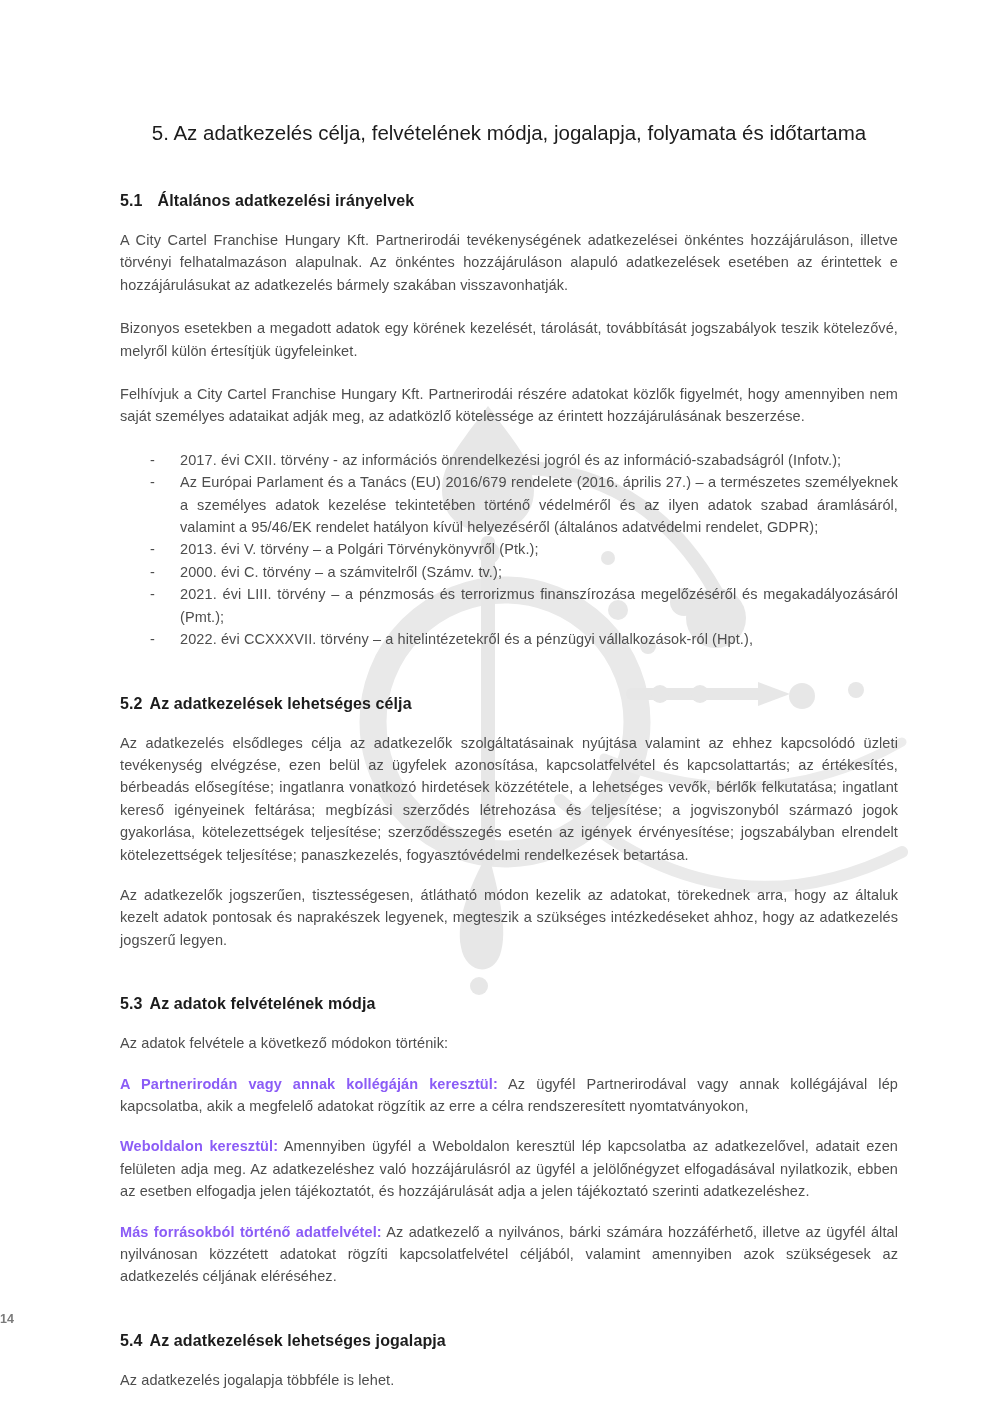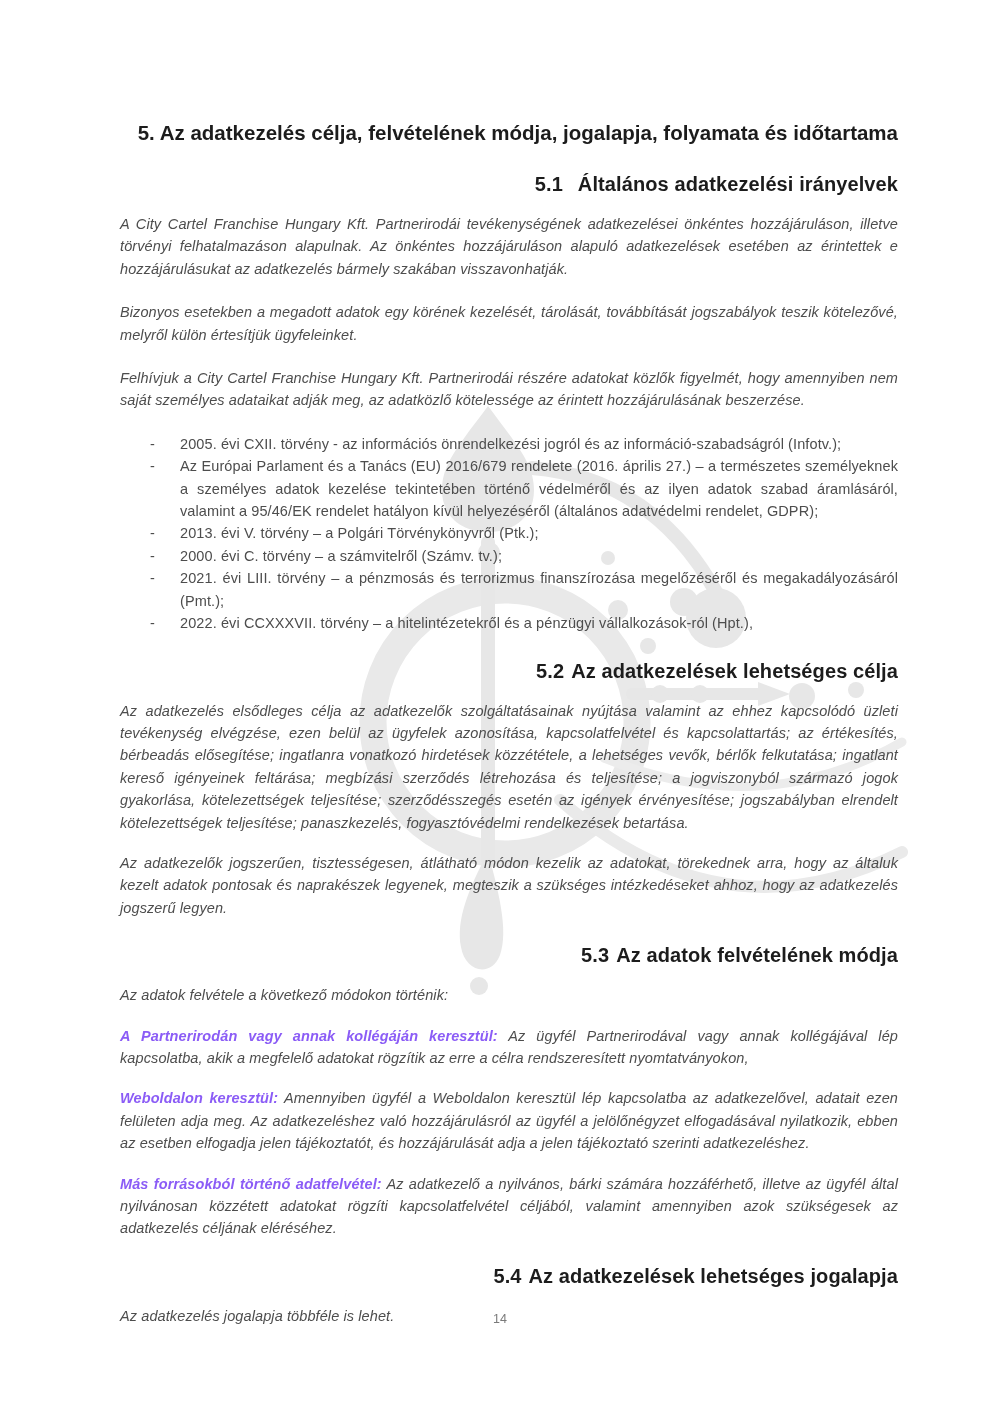--- a/index.html
+++ b/index.html
@@ -25,37 +25,37 @@
     z-index: 1;
     color: #4d4d4d;
     font-size: 14.5px;
     line-height: 22.4px;
     text-align: justify;
     letter-spacing: 0.1px;
   }
   h1 {
     font-size: 20.5px;
     line-height: 31px;
-    font-weight: bold;
+    font-weight: normal;
     color: #1c1c1c;
     margin: 0 0 24px 0;
-    text-align: right;
+    text-align: center;
     letter-spacing: 0;
   }
   h2 {
-    font-size: 20px;
+    font-size: 16px;
     line-height: 21px;
     font-weight: bold;
     color: #1c1c1c;
-    margin: 26px 0 3px 0;
-    text-align: right;
+    margin: 42px 0 3px 0;
+    text-align: left;
   }
   h2 .num { margin-right: 7px; }
   h2 .num-wide { margin-right: 15px; }
-  p { margin: 18px 0 21px 0; font-style: italic; }
+  p { margin: 18px 0 21px 0; }
   p.mb0 { margin-bottom: 0; }
   strong.lead { color: #8b5cf6; }
   ul.laws {
     list-style: none;
     margin: 0;
     padding: 0;
   }
   ul.laws li {
     position: relative;
     padding-left: 60px;
@@ -64,24 +64,25 @@
     content: "-";
     position: absolute;
     left: 30px;
     top: 0;
   }
   .page-number {
     position: absolute;
     top: 1312px;
     left: 0;
     right: 0;
-    text-align: center;
+    text-align: left;
     color: #7a7a7a;
     font-size: 12.5px;
     z-index: 1;
+    font-weight: bold;
   }
 </style>
 </head>
 <body>
 
 <div class="page">
 
   <svg class="watermark" viewBox="0 0 1000 1414" width="1000" height="1414" aria-hidden="true">
     <g fill="#e7e7e7" stroke="none">
 
@@ -116,21 +117,21 @@
   <main class="content">
 
     <h1>5. Az adatkezelés célja, felvételének módja, jogalapja, folyamata és időtartama</h1>
 
     <section>
       <h2><span class="num num-wide">5.1</span><span>Általános adatkezelési irányelvek</span></h2>
       <p>A City Cartel Franchise Hungary Kft. Partnerirodái tevékenységének adatkezelései önkéntes hozzájáruláson, illetve törvényi felhatalmazáson alapulnak. Az önkéntes hozzájáruláson alapuló adatkezelések esetében az érintettek e hozzájárulásukat az adatkezelés bármely szakában visszavonhatják.</p>
       <p>Bizonyos esetekben a megadott adatok egy körének kezelését, tárolását, továbbítását jogszabályok teszik kötelezővé, melyről külön értesítjük ügyfeleinket.</p>
       <p>Felhívjuk a City Cartel Franchise Hungary Kft. Partnerirodái részére adatokat közlők figyelmét, hogy amennyiben nem saját személyes adataikat adják meg, az adatközlő kötelessége az érintett hozzájárulásának beszerzése.</p>
       <ul class="laws">
-        <li>2005. évi CXII. törvény - az információs önrendelkezési jogról és az információ-szabadságról (Infotv.);</li>
+        <li>2017. évi CXII. törvény - az információs önrendelkezési jogról és az információ-szabadságról (Infotv.);</li>
         <li>Az Európai Parlament és a Tanács (EU) 2016/679 rendelete (2016. április 27.) – a természetes személyeknek a személyes adatok kezelése tekintetében történő védelméről és az ilyen adatok szabad áramlásáról, valamint a 95/46/EK rendelet hatályon kívül helyezéséről (általános adatvédelmi rendelet, GDPR);</li>
         <li>2013. évi V. törvény – a Polgári Törvénykönyvről (Ptk.);</li>
         <li>2000. évi C. törvény – a számvitelről (Számv. tv.);</li>
         <li>2021. évi LIII. törvény – a pénzmosás és terrorizmus finanszírozása megelőzéséről és megakadályozásáról (Pmt.);</li>
         <li>2022. évi CCXXXVII. törvény – a hitelintézetekről és a pénzügyi vállalkozások-ról (Hpt.),</li>
       </ul>
     </section>
 
     <section>
       <h2><span class="num">5.2</span><span>Az adatkezelések lehetséges célja</span></h2>

